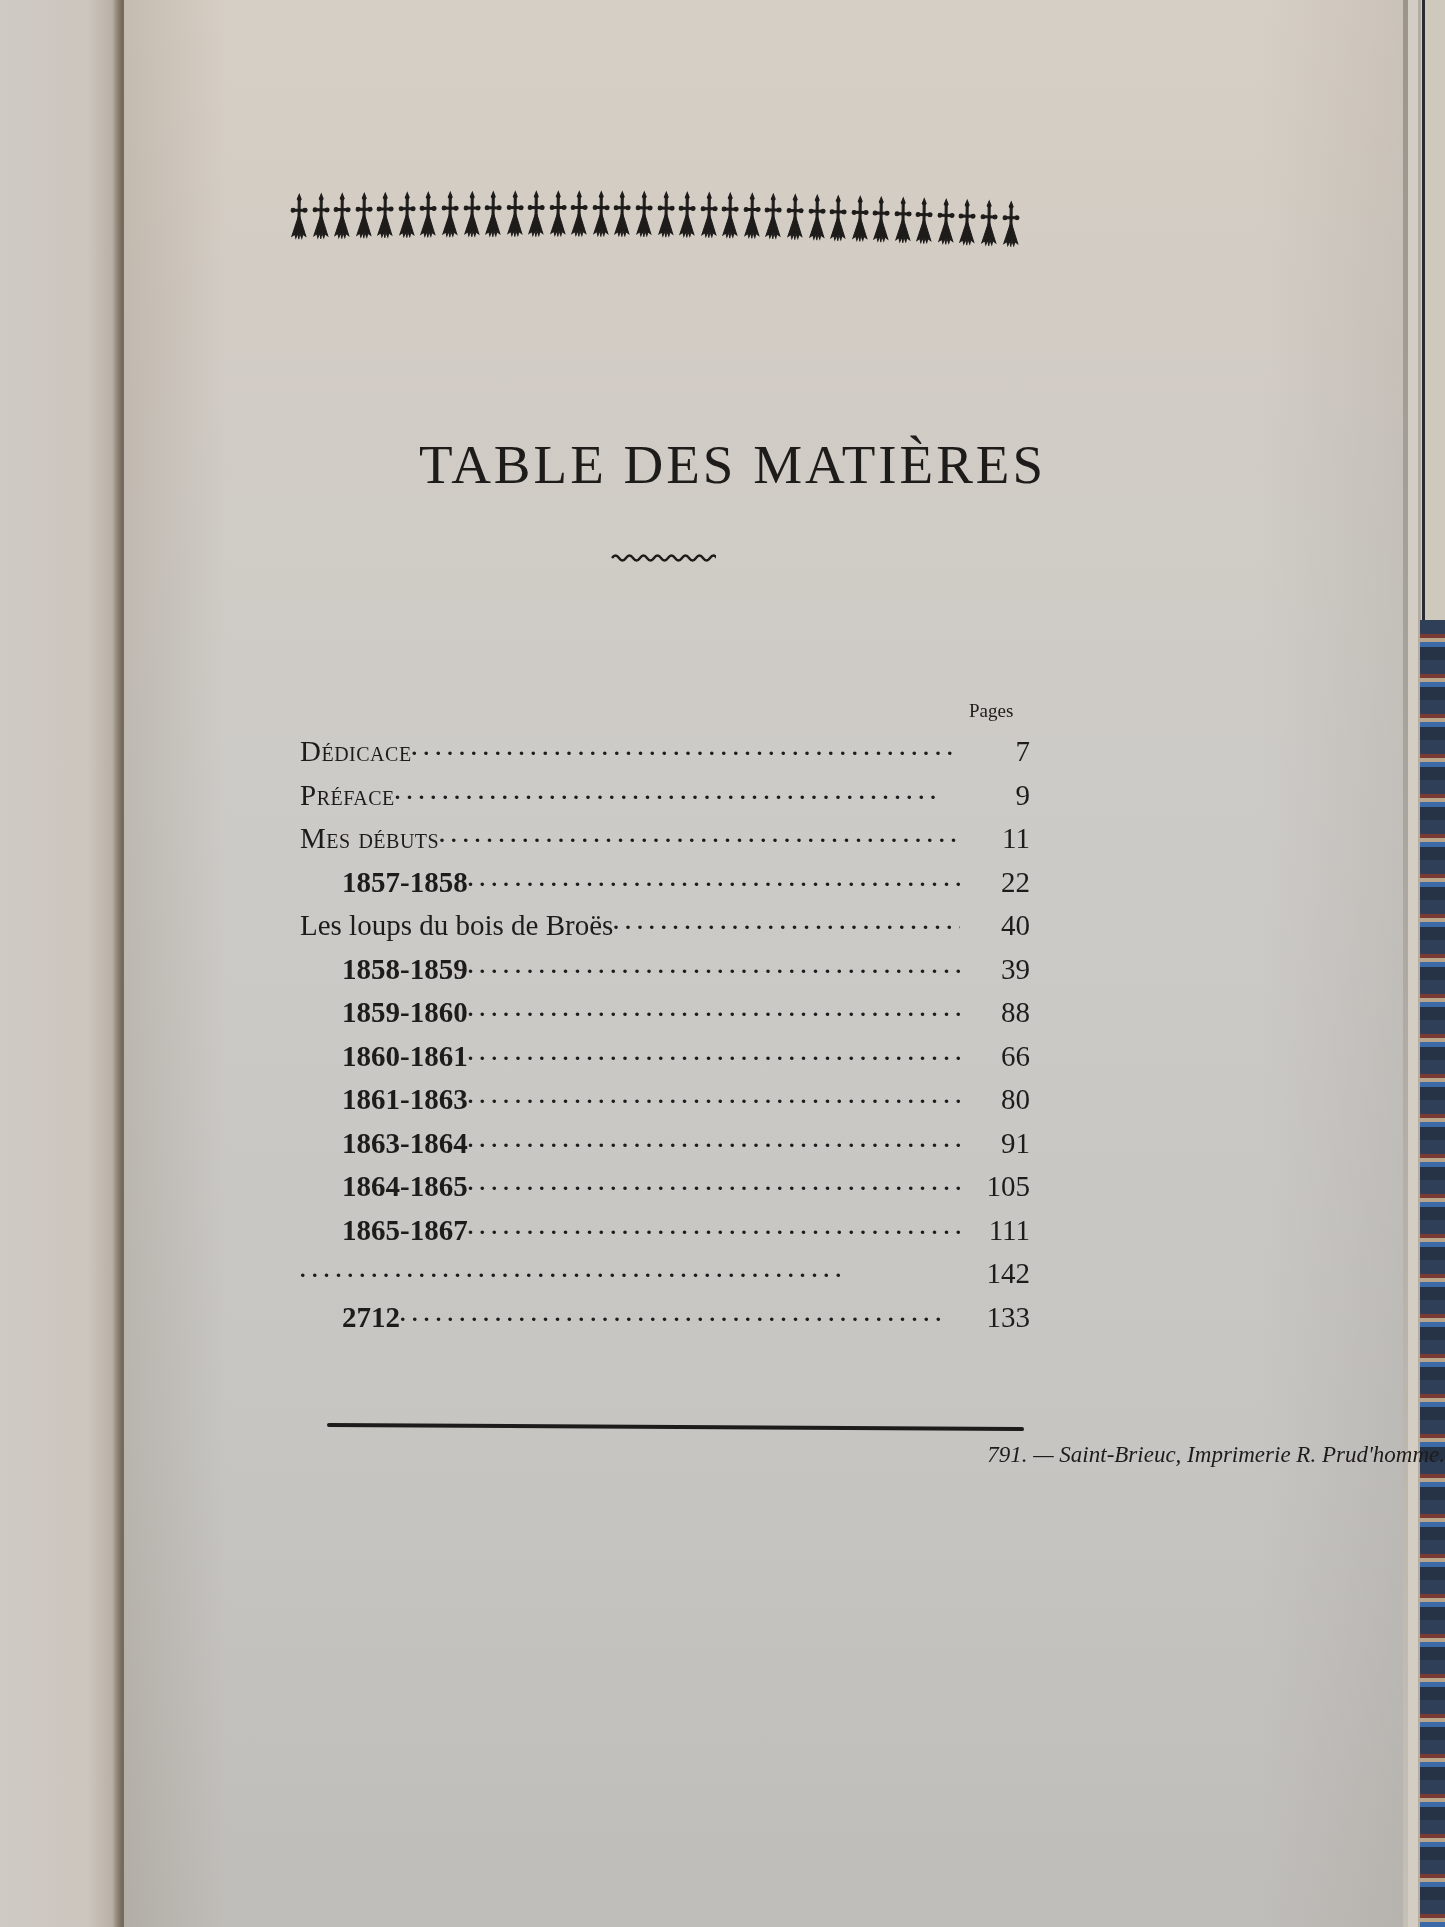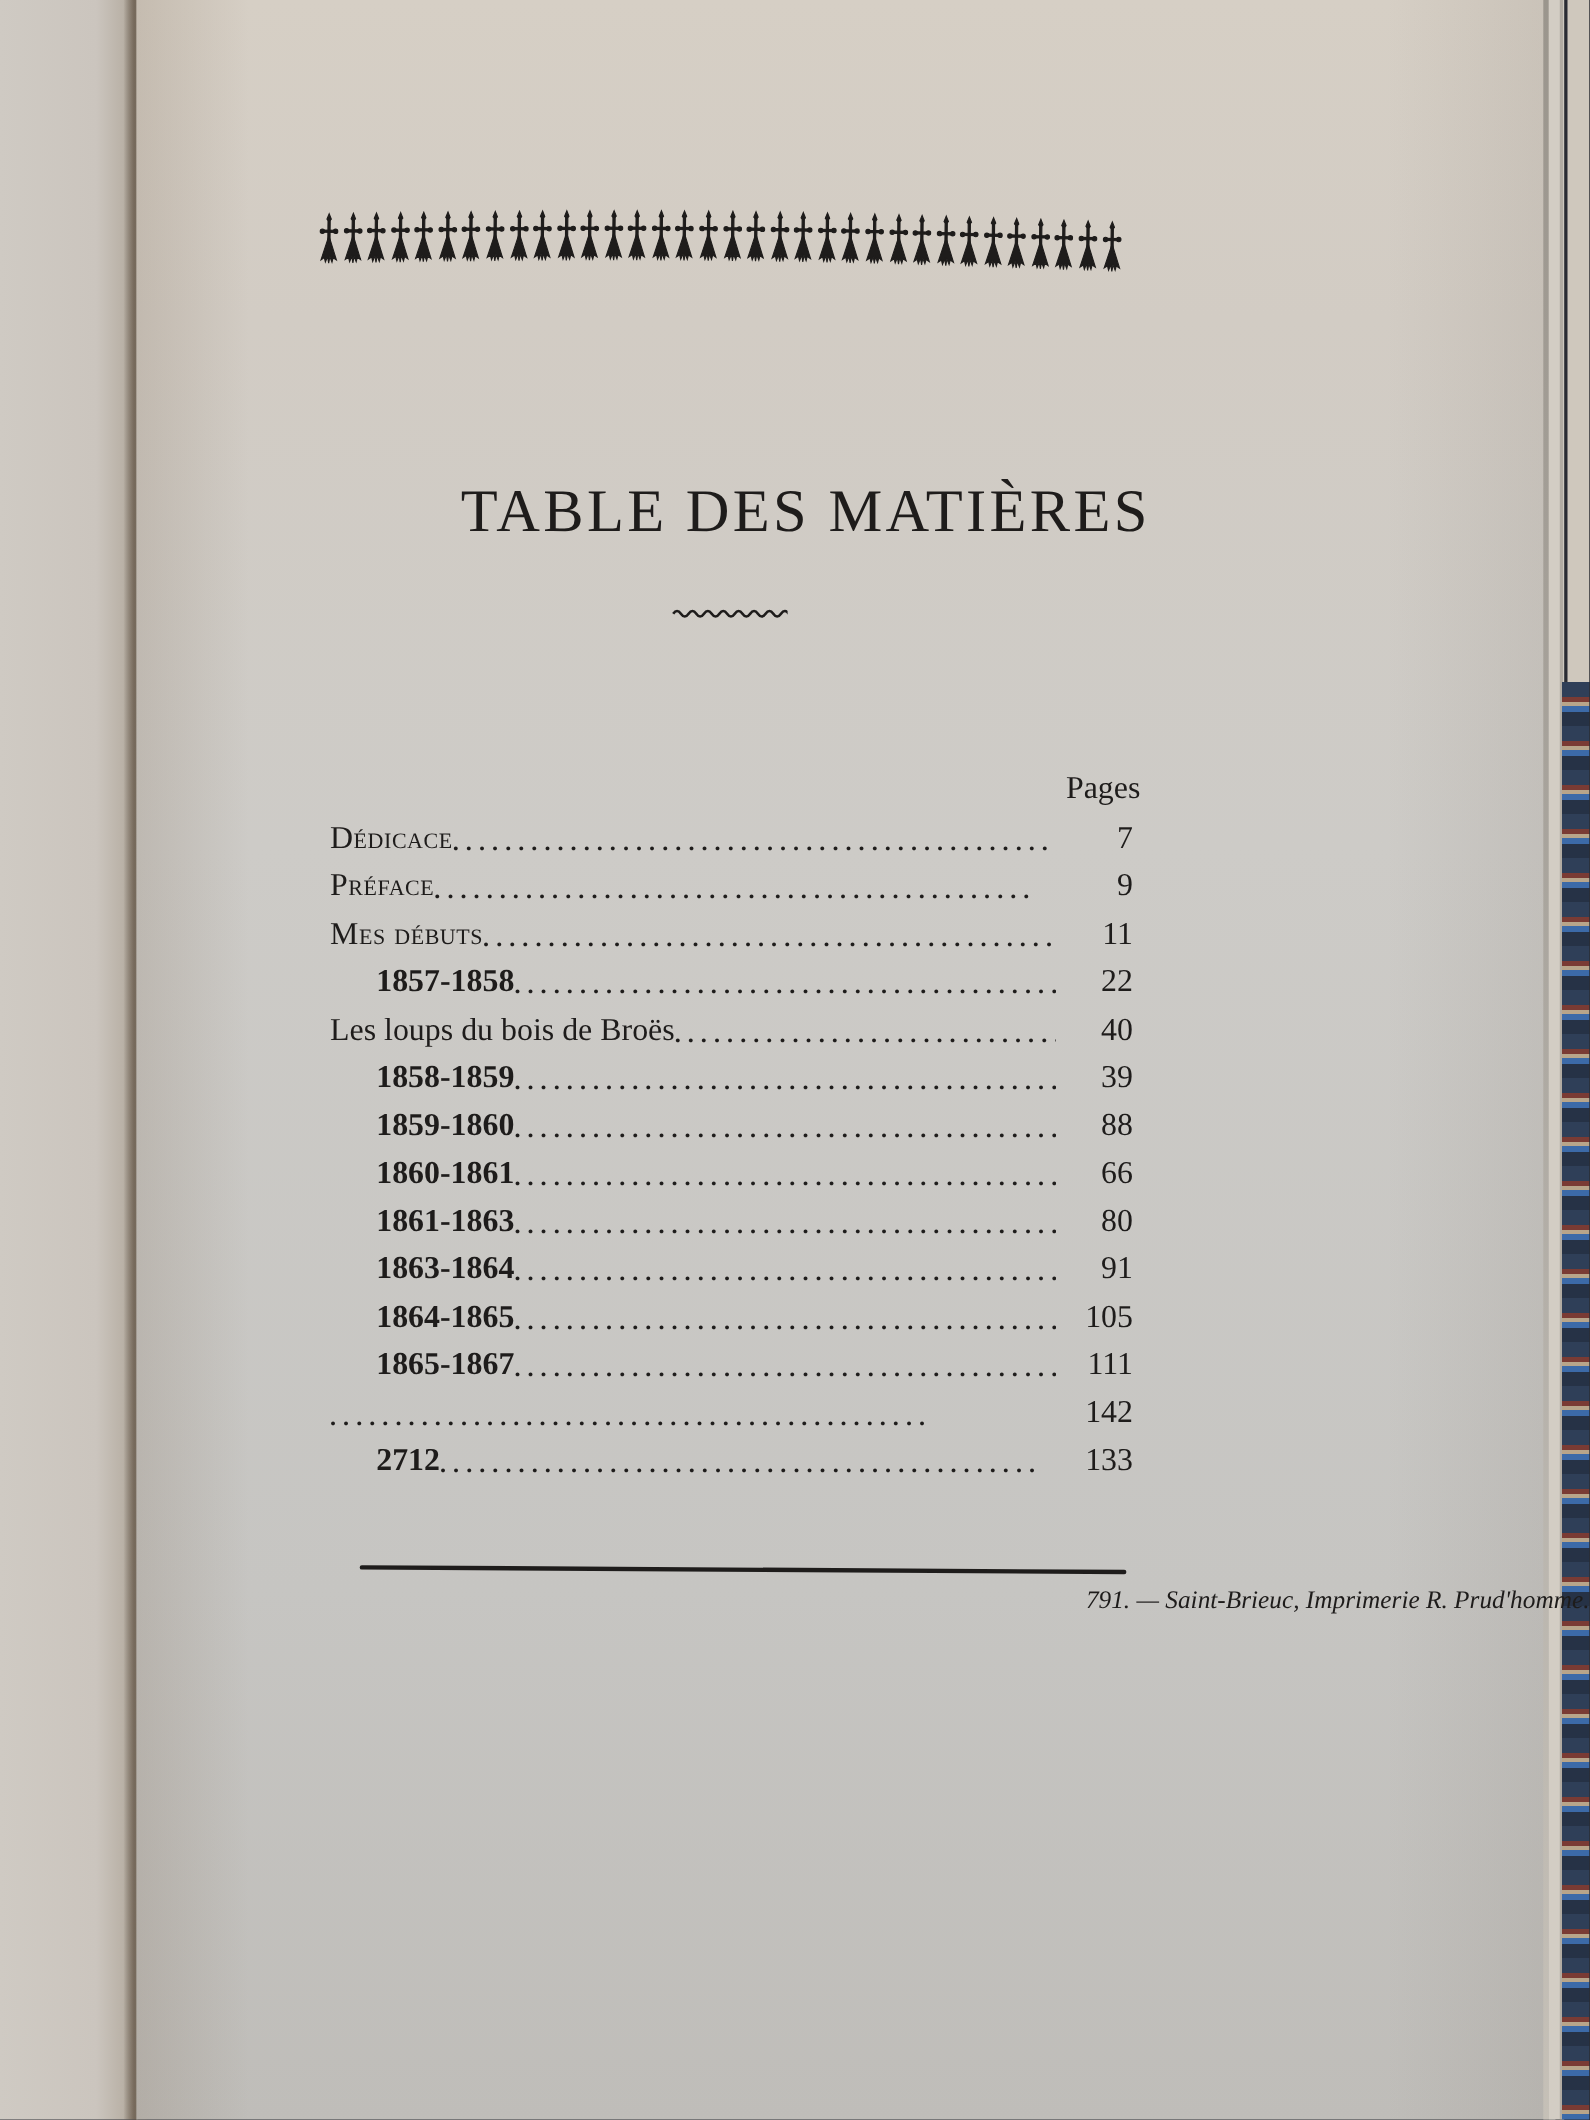--- a/index.html
+++ b/index.html
@@ -47,24 +47,24 @@
   }
   .ermine { width: 18px; height: 50px; }
 
   .title {
     position: absolute; left: 0; width: 1445px; top: 396px; text-align: center;
     font-size: 55px; letter-spacing: 3px; font-weight: normal; padding-left: 20px; box-sizing: border-box;
   }
   .squiggle { position: absolute; left: 610px; top: 552px; width: 106px; height: 12px; }
 
   .pages-label {
-    position: absolute; left: 969px; top: 700px; font-size: 29px;
+    position: absolute; left: 969px; top: 700px; font-size: 19px;
   }
   .toc { position: absolute; left: 300px; top: 735px; width: 730px; }
-  .row { position: relative; height: 43.5px; display: flex; align-items: flex-end; font-size: 29px; }
+  .row { position: relative; height: 43.5px; display: flex; align-items: flex-start; font-size: 29px; }
   .row .label { white-space: nowrap; }
   .row.indent .label { padding-left: 42px; font-weight: bold; }
   .row .sc { font-variant: small-caps; letter-spacing: .5px; }
   .row .leader {
     flex: 1; overflow: hidden; white-space: nowrap; letter-spacing: 6.4px; font-size: 22px; margin-right: 70px;
     font-weight: bold;
   }
   .row .page-num { position: absolute; right: 0; width: 80px; text-align: right; }
 
   .rule {

